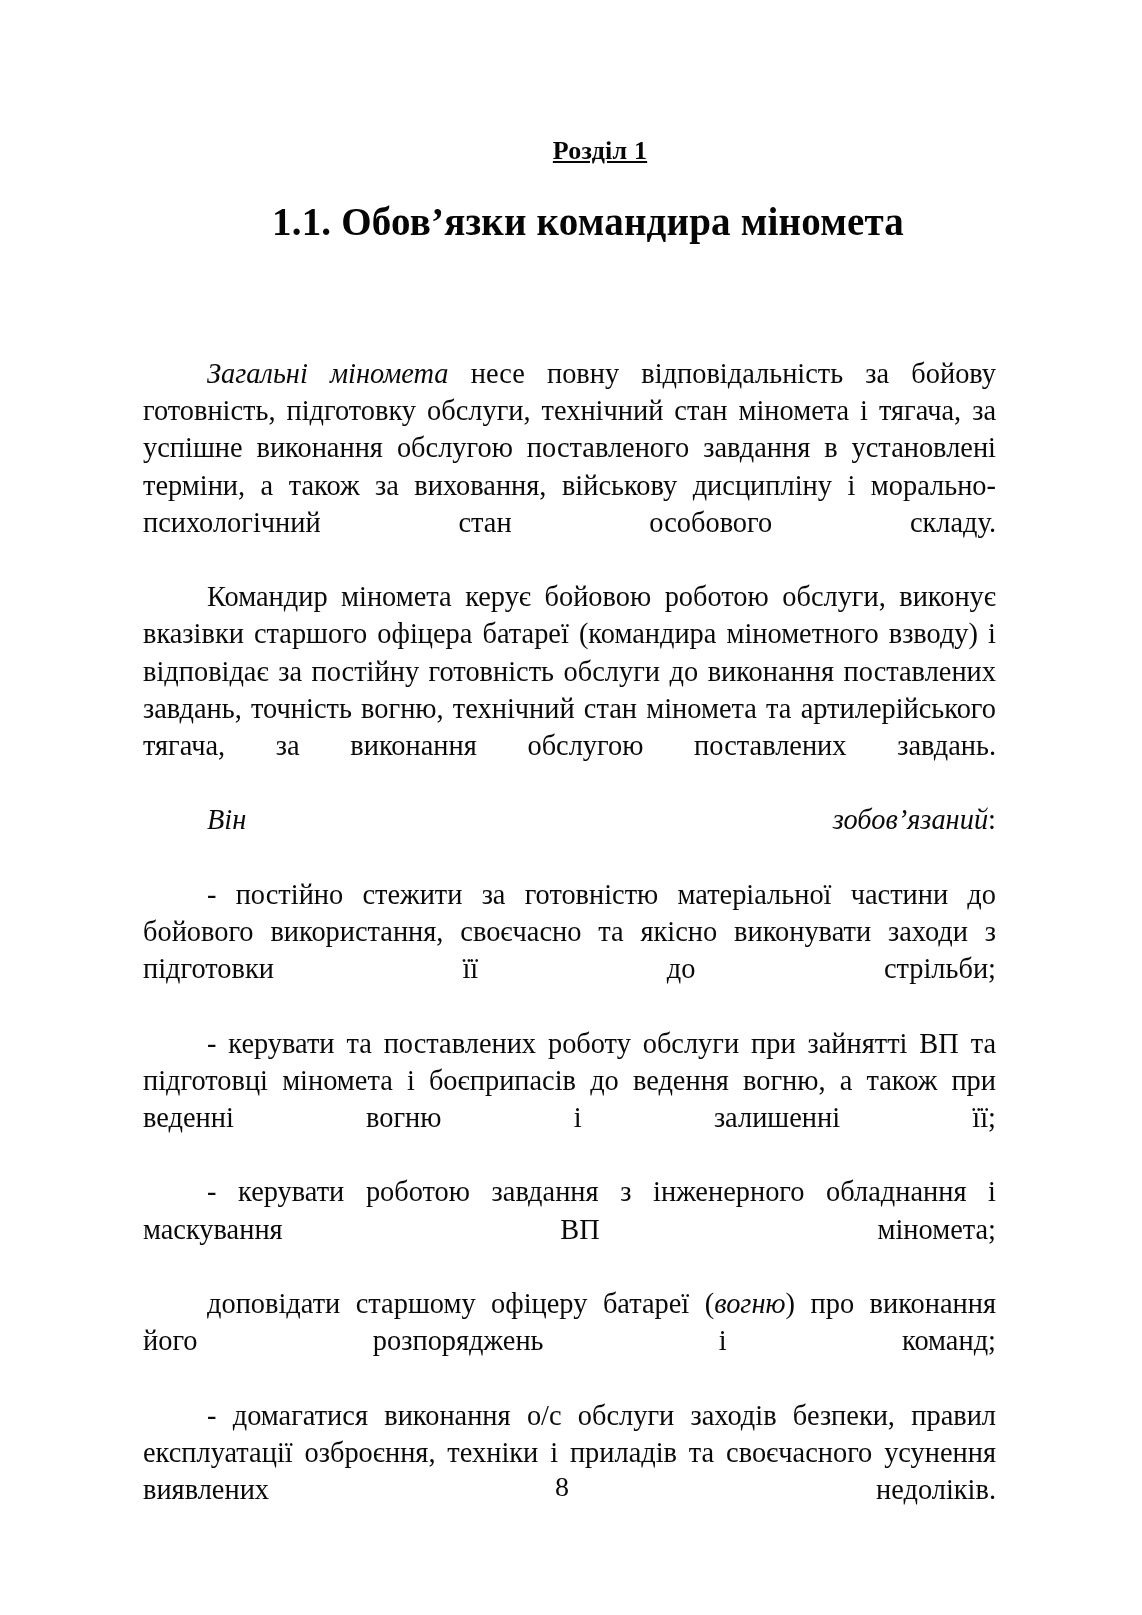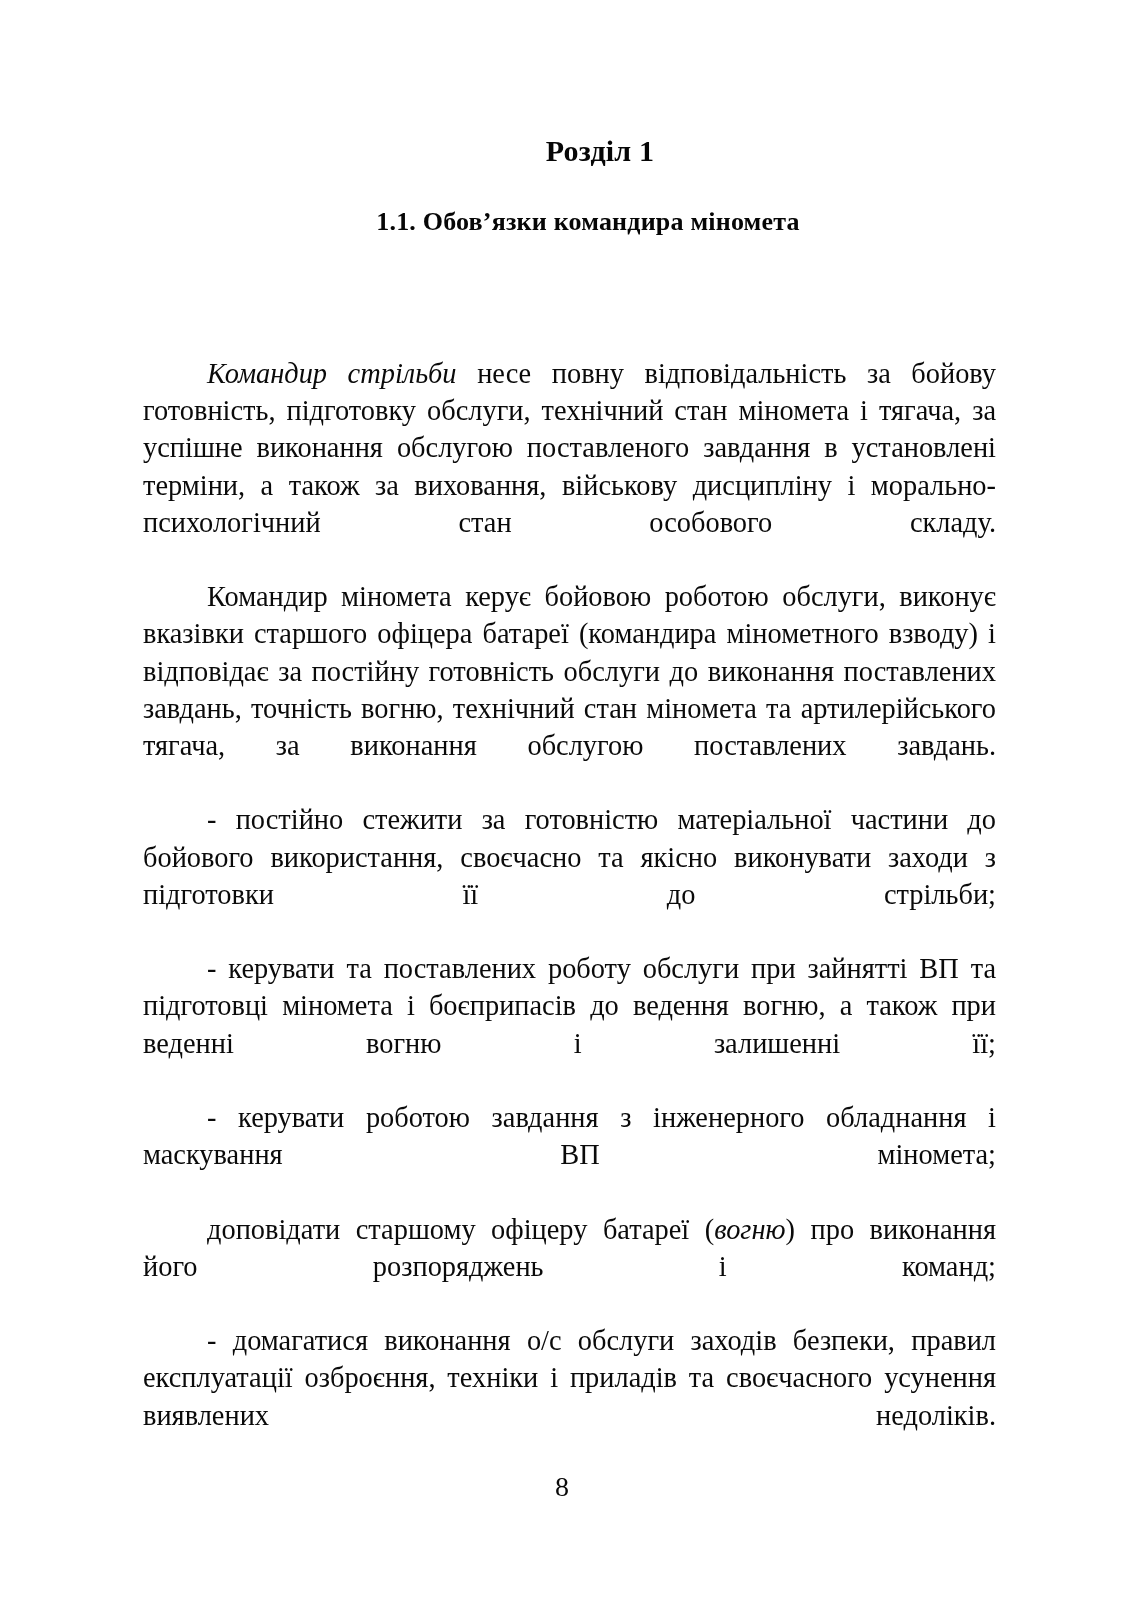--- a/index.html
+++ b/index.html
@@ -30,34 +30,35 @@
   }
 
   .heading {
     text-align: center;
     font-weight: bold;
     color: #060606;
     letter-spacing: 0.2px;
   }
 
   .heading-chapter {
-    font-size: 30px;
+    font-size: 26px;
     line-height: 38px;
     margin-left: 62px;
+    text-decoration: underline;
   }
 
   .heading-section {
     font-size: 30px;
     line-height: 38px;
     margin-top: 35px;
     margin-left: 58px;
   }
 
   .heading-subsection {
-    font-size: 26px;
+    font-size: 39px;
     line-height: 38px;
     margin-top: 33px;
     margin-left: 38px;
   }
 
   
   .body-text {
     position: absolute;
     left: 143px;
     top: 355px;
@@ -105,24 +106,25 @@
 
 <div class="page">
 
   <div class="headings">
     <div class="heading heading-chapter">Розділ 1</div>
     <div class="heading heading-subsection">1.1. Обов’язки командира міномета</div>
   </div>
 
   <div class="body-text">
 
-    <p class="para"><em class="it">Командир стрільби</em><span> несе повну відповідальність за бойову готовність, підготовку обслуги, технічний стан міномета і тягача, за успішне виконання обслугою поставленого завдання в установлені терміни, а також за виховання, військову дисципліну і морально-психологічний стан особового складу.</span></p>
+    <p class="para"><em class="it">Загальні міномета</em><span> несе повну відповідальність за бойову готовність, підготовку обслуги, технічний стан міномета і тягача, за успішне виконання обслугою поставленого завдання в установлені терміни, а також за виховання, військову дисципліну і морально-психологічний стан особового складу.</span></p>
 
     <p class="para"><span>Командир міномета керує бойовою роботою обслуги, виконує вказівки старшого офіцера батареї (командира мінометного взводу) і відповідає за постійну готовність обслуги до виконання поставлених завдань, точність вогню, технічний стан міномета та артилерійського тягача, за виконання обслугою поставлених завдань.</span></p>
 
+    <p class="para"><em class="it">Він зобов’язаний</em><span>:</span></p>
 
     <p class="para"><span>- постійно стежити за готовністю матеріальної частини до бойового використання, своєчасно та якісно виконувати заходи з підготовки її до стрільби;</span></p>
 
     <p class="para"><span>- керувати та поставлених роботу обслуги при зайнятті ВП та підготовці міномета і боєприпасів до ведення вогню, а також при веденні вогню і залишенні її;</span></p>
 
     <p class="para"><span>- керувати роботою завдання з інженерного обладнання і маскування ВП міномета;</span></p>
 
 
     <p class="para"><span>доповідати старшому офіцеру батареї (</span><em class="it">вогню</em><span>) про виконання його розпоряджень і команд;</span></p>
 

